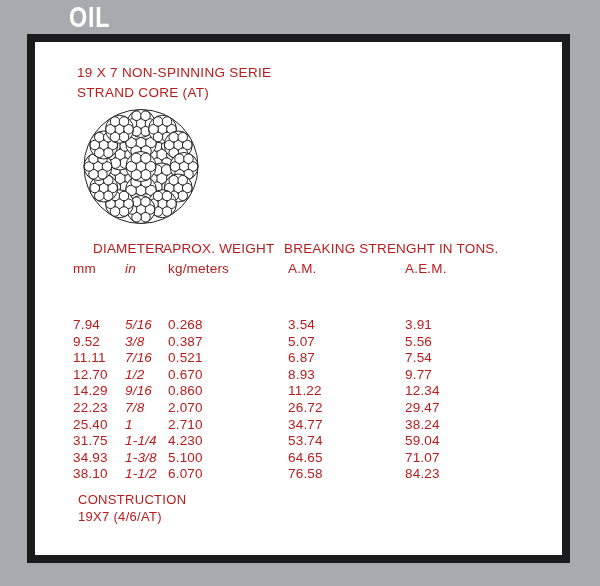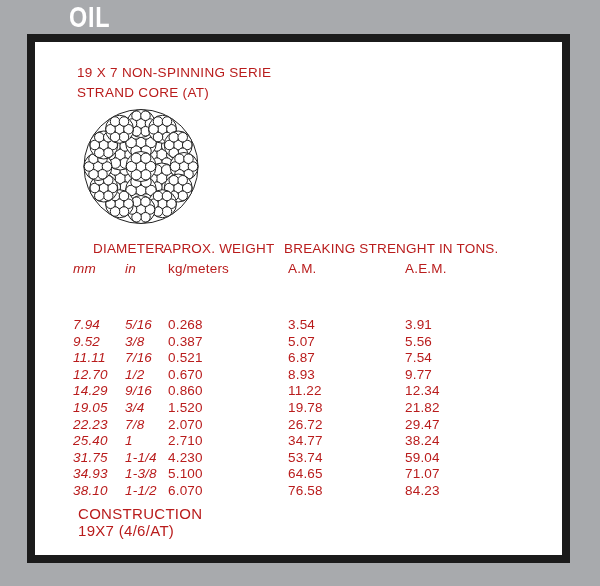--- a/index.html
+++ b/index.html
@@ -23,26 +23,26 @@
     position:absolute;left:42px;top:21px;
     font-size:13.5px;line-height:20px;letter-spacing:0.3px;white-space:nowrap;
   }
   .rope{position:absolute;left:48px;top:66px;width:116px;height:117px;}
   .rope circle{fill:#ffffff;stroke:#222222;stroke-width:1;vector-effect:non-scaling-stroke;}
   .rope .boundary{fill:none;}
   .hg,.hc,.cell{position:absolute;font-size:13.5px;letter-spacing:0.2px;white-space:nowrap;}
   .hgrow{position:absolute;top:199px;left:0;right:0;height:16px;}
   .hg0{left:42px;margin-left:16px;} .hg1{left:128px;} .hg2{left:249px;}
   .hcrow{position:absolute;top:219px;left:0;right:0;height:16px;}
-  .c0{left:38px;font-style:italic;} .c1{left:90px;font-style:italic;} .c2{left:133px;} .c3{left:253px;} .c4{left:370px;text-align:right;}
+  .c0{left:38px;} .c1{left:90px;font-style:italic;} .c2{left:133px;} .c3{left:253px;} .c4{left:370px;text-align:right;}
   .tbody{position:absolute;top:235px;left:0;right:0;margin-top:40px;}
   .trow{position:relative;height:16.6px;}
   .footer{
     position:absolute;left:43px;top:449px;
-    font-size:15px;line-height:17px;letter-spacing:0.3px;white-space:nowrap;margin-top:14px;
+    font-size:13px;line-height:17px;letter-spacing:0.3px;white-space:nowrap;
   }
 </style>
 </head>
 <body>
 
 <div class="brand">OIL</div>
 
 <div class="card">
   <div class="card-inner">
 
@@ -135,27 +135,20 @@
           <span class="cell c4">9.77</span>
         </div>
         <div class="trow">
           <span class="cell c0">14.29</span>
           <span class="cell c1">9/16</span>
           <span class="cell c2">0.860</span>
           <span class="cell c3">11.22</span>
           <span class="cell c4">12.34</span>
         </div>
         <div class="trow">
-          <span class="cell c0">19.05</span>
-          <span class="cell c1">3/4</span>
-          <span class="cell c2">1.520</span>
-          <span class="cell c3">19.78</span>
-          <span class="cell c4">21.82</span>
-        </div>
-        <div class="trow">
           <span class="cell c0">22.23</span>
           <span class="cell c1">7/8</span>
           <span class="cell c2">2.070</span>
           <span class="cell c3">26.72</span>
           <span class="cell c4">29.47</span>
         </div>
         <div class="trow">
           <span class="cell c0">25.40</span>
           <span class="cell c1">1</span>
           <span class="cell c2">2.710</span>

